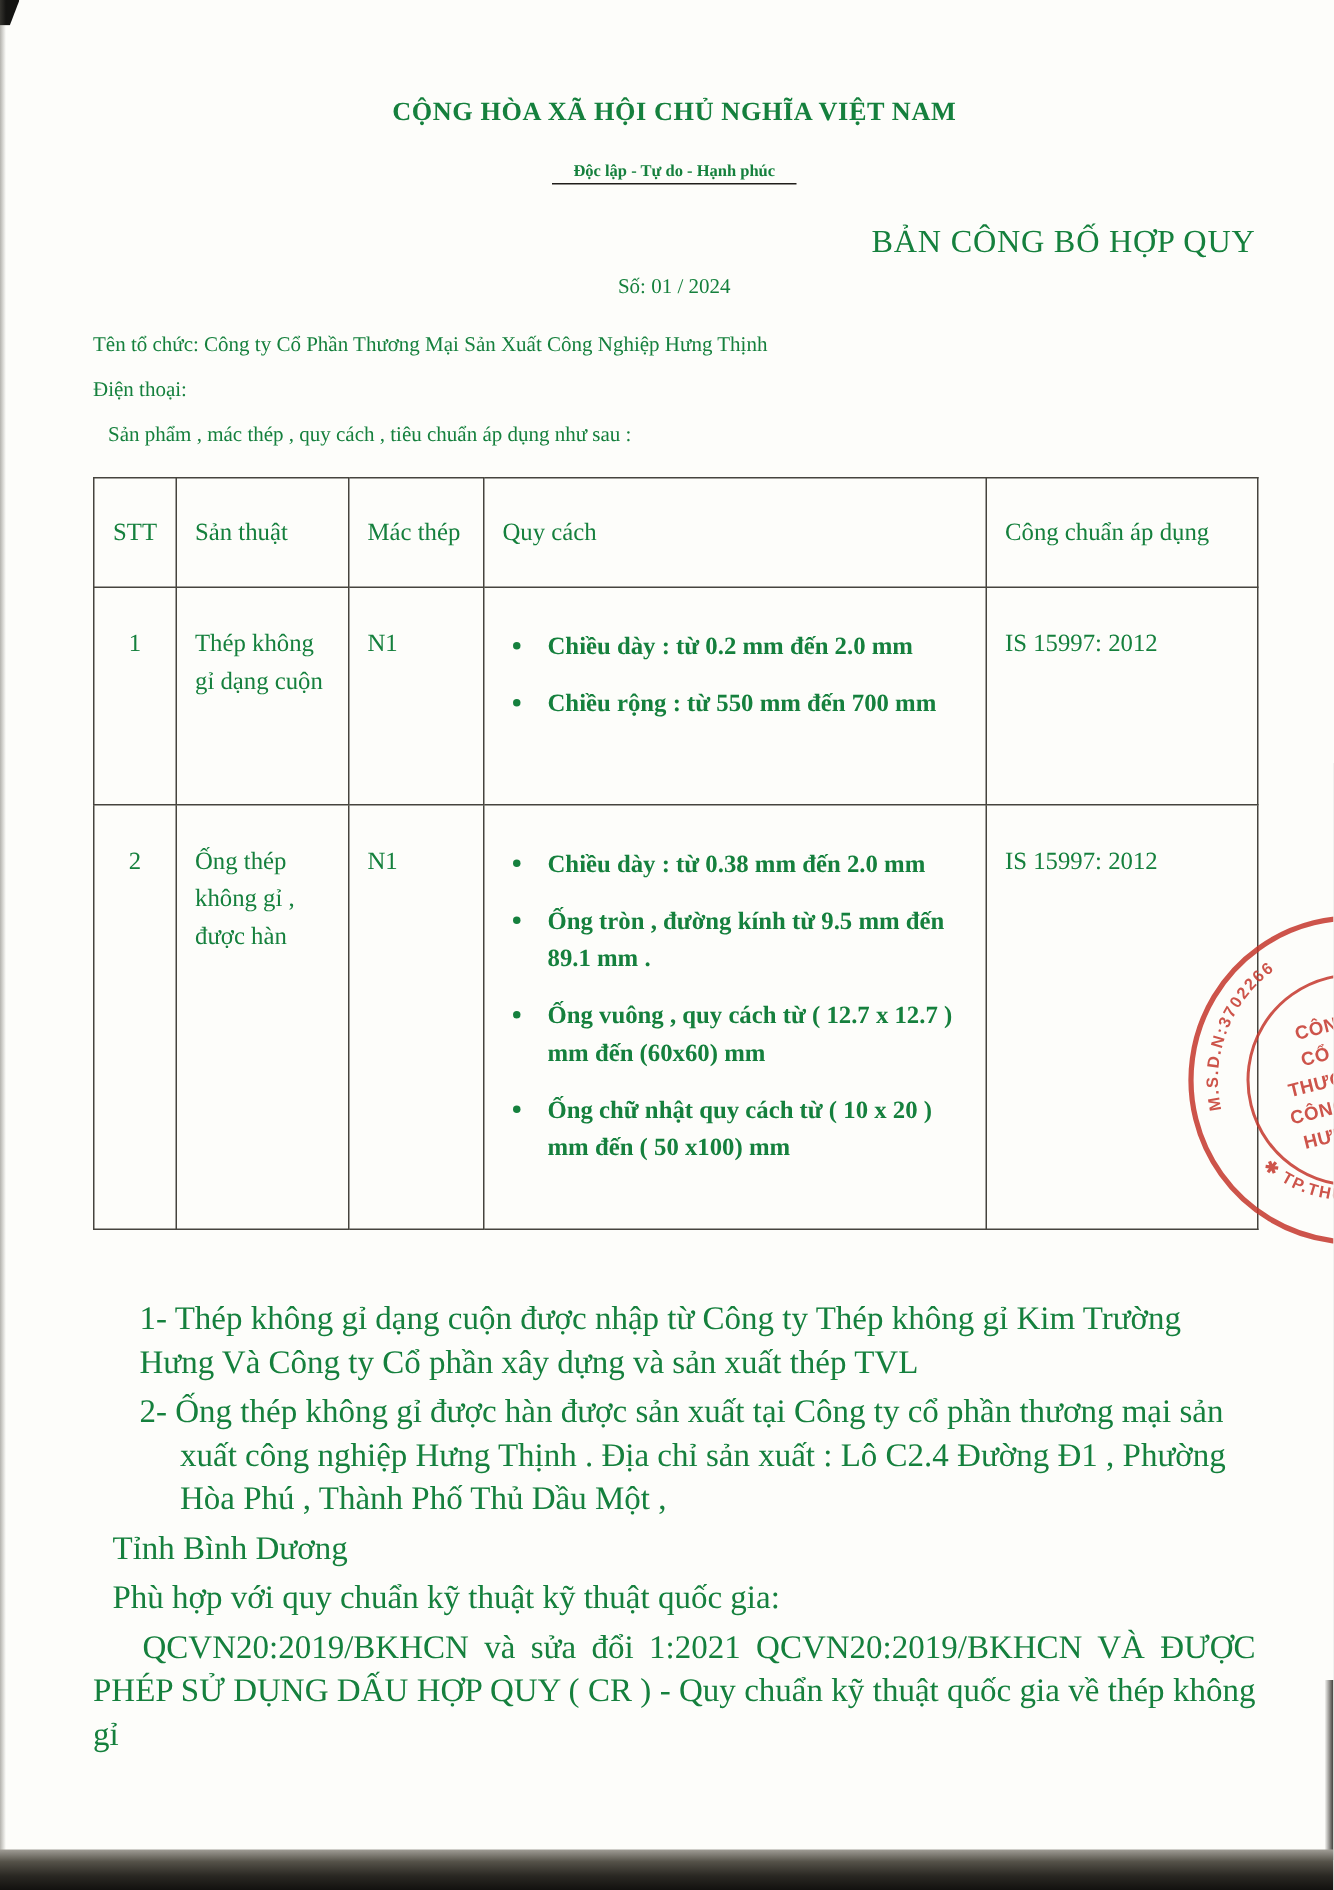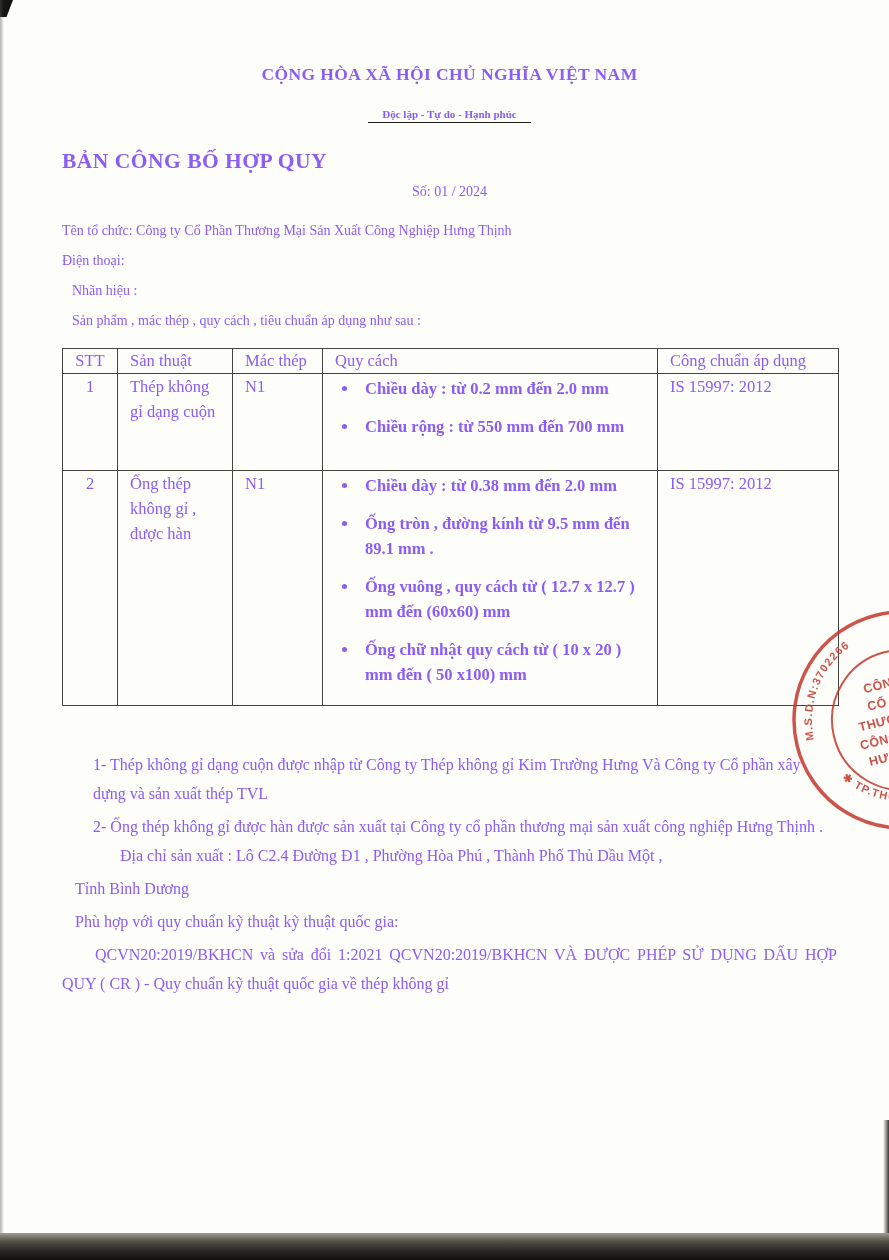--- a/index.html
+++ b/index.html
@@ -1,50 +1,50 @@
 <!DOCTYPE html>
 <html><head>
 <meta charset="utf-8">
 <style>
   html,body { margin:0; padding:0; background:#e8e8e6; }
   .page {
     position:relative; width:889px; height:1260px; margin:0 auto;
     background:#fdfdfa; overflow:hidden;
-    font-family:"Liberation Serif", serif; color:#8b5cf6;
+    font-family:"Liberation Serif", serif; color:#15803d;
   }
   .content { position:absolute; top:0; left:0; right:0; padding:64px 52px 0 62px; }
 
   
   .nat-header { text-align:center; margin-bottom:26px; }
   .nat-title { font-size:17.5px; font-weight:bold; letter-spacing:.4px; }
   .nat-motto { display:inline-block; font-size:11px; font-weight:bold; margin-top:5px;
                padding:0 14px 2px 14px; border-bottom:1.6px solid #201e1a; }
-  .doc-title { text-align:left; font-size:21.5px; font-weight:bold; letter-spacing:.5px; margin-bottom:10px; }
+  .doc-title { text-align:right; font-size:21.5px; font-weight:normal; letter-spacing:.5px; margin-bottom:10px; }
   .doc-number { text-align:center; font-size:14px; margin-bottom:16px; }
 
   
   .line { font-size:14px; line-height:30px; margin:0; }
   .indent1 { margin-left:10px; }
   .bold { font-weight:bold; }
   .gap-top { margin-top:4px; }
 
   
   table.spec-table { border-collapse:collapse; width:776px; margin:12px 0 44px 0;
                      font-size:16.5px; table-layout:fixed; }
-  .spec-table th, .spec-table td { border:1.4px solid #46443e; padding:0 12px; vertical-align:top; text-align:left; }
+  .spec-table th, .spec-table td { border:1.4px solid #46443e; padding:24px 12px; vertical-align:top; text-align:left; }
   .spec-table th { font-weight:normal; height:24px; vertical-align:middle; }
   .spec-table .c { text-align:center; }
   .spec-table td { line-height:25px; }
   .spec-table ul { margin:2px 0 0 0; padding-left:24px; }
   .spec-table li { margin:0 0 13px 0; padding-left:6px;font-weight:bold; }
   .row1 td { height:96px; }
   .row2 td { height:234px; }
 
   
-  .note { font-size:16px; line-height:29px; margin:0 0 4px 0; }
+  .note { font-size:22px; line-height:29px; margin:0 0 4px 0; }
   .hang1 { margin-left:31px; }
   .hang2 { padding-left:58px; text-indent:-27px; }
   .plain { margin-left:13px; }
   .final { text-indent:33px; text-align:justify; margin-top:2px; }
 
   
   .stamp { position:absolute; top:605px; right:-128px; width:230px; height:230px;
            opacity:.85; transform:rotate(-14deg); pointer-events:none; }
   .stamp circle { fill:none; stroke:#c5372c; }
   .stamp text { fill:#c5372c; font-family:"Liberation Sans", sans-serif; font-weight:bold; }
@@ -71,21 +71,20 @@
     <div class="nat-header">
       <div class="nat-title">CỘNG HÒA XÃ HỘI CHỦ NGHĨA VIỆT NAM</div><br>
       <div class="nat-motto">Độc lập - Tự do - Hạnh phúc</div>
     </div>
 
     <div class="doc-title">BẢN CÔNG BỐ HỢP QUY</div>
     <div class="doc-number">Số: 01 / 2024</div>
 
     <p class="line">Tên tổ chức: Công ty Cổ Phần Thương Mại Sản Xuất Công Nghiệp Hưng Thịnh</p>
     <p class="line">Điện thoại:</p>
-    <p class="line indent1">Nhãn hiệu :</p>
     <p class="line indent1">Sản phẩm , mác thép , quy cách , tiêu chuẩn áp dụng như sau :</p>
 
     <table class="spec-table">
       <colgroup>
         <col style="width:55px">
           <col style="width:115px">
           <col style="width:90px">
           <col style="width:335px">
           <col style="width:181px">
       </colgroup>

